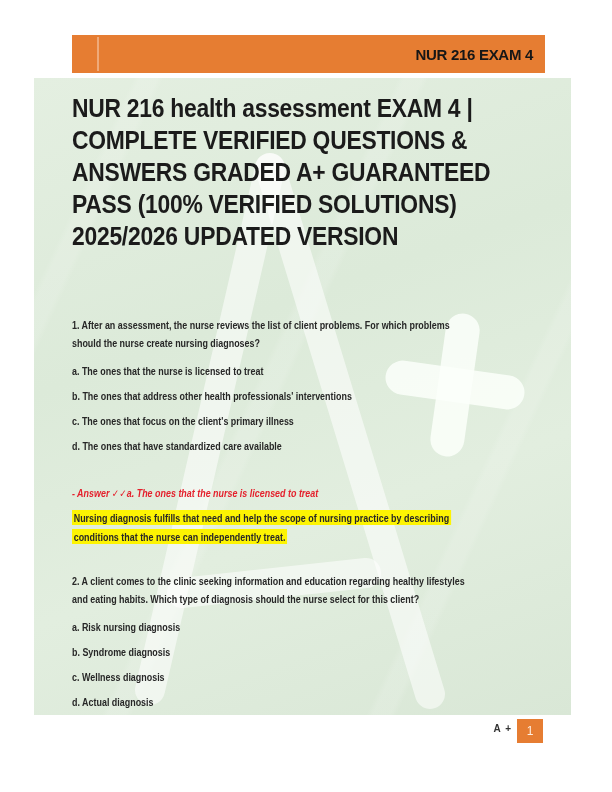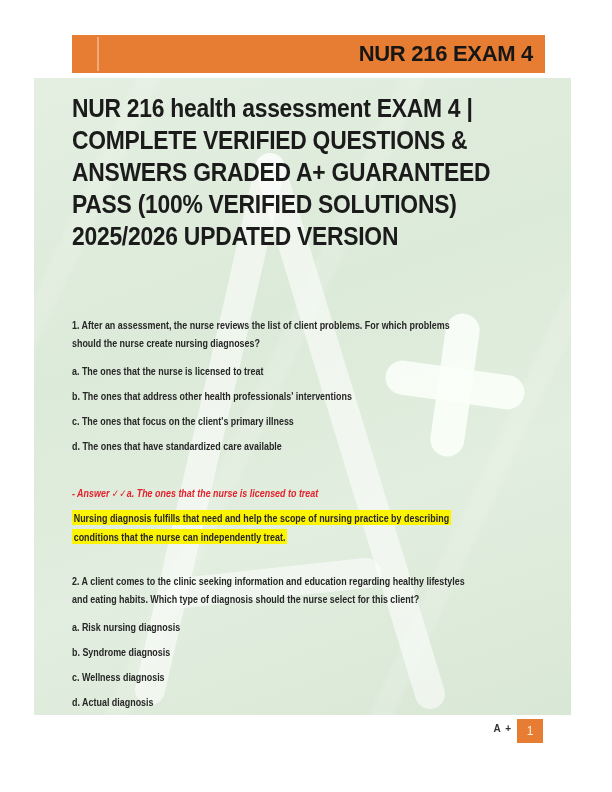--- a/index.html
+++ b/index.html
@@ -20,21 +20,21 @@
   .header-bar{
     position:absolute;left:72px;top:35px;width:473px;height:38px;
     background:var(--accent);
     display:flex;align-items:center;justify-content:flex-end;
   }
   .header-bar .stripe{
     position:absolute;left:25px;top:2px;bottom:2px;width:2px;
     background:rgba(255,255,255,.35);
   }
   .header-title{
-    font-size:22px;font-weight:bold;color:#161616;
+    font-size:15px;font-weight:bold;color:#161616;
     letter-spacing:-0.3px;padding-right:12px;white-space:nowrap;
   }
   
   .content-panel{
     position:absolute;left:34px;top:78px;width:537px;height:637px;
     background:
       repeating-linear-gradient(115deg,
         rgba(255,255,255,0) 0 90px, rgba(255,255,255,.13) 96px 112px,
         rgba(255,255,255,0) 118px 240px),
       linear-gradient(160deg,#e4efe1 0%,#dcead9 38%,#e2eedf 66%,#d9e7d6 100%);

